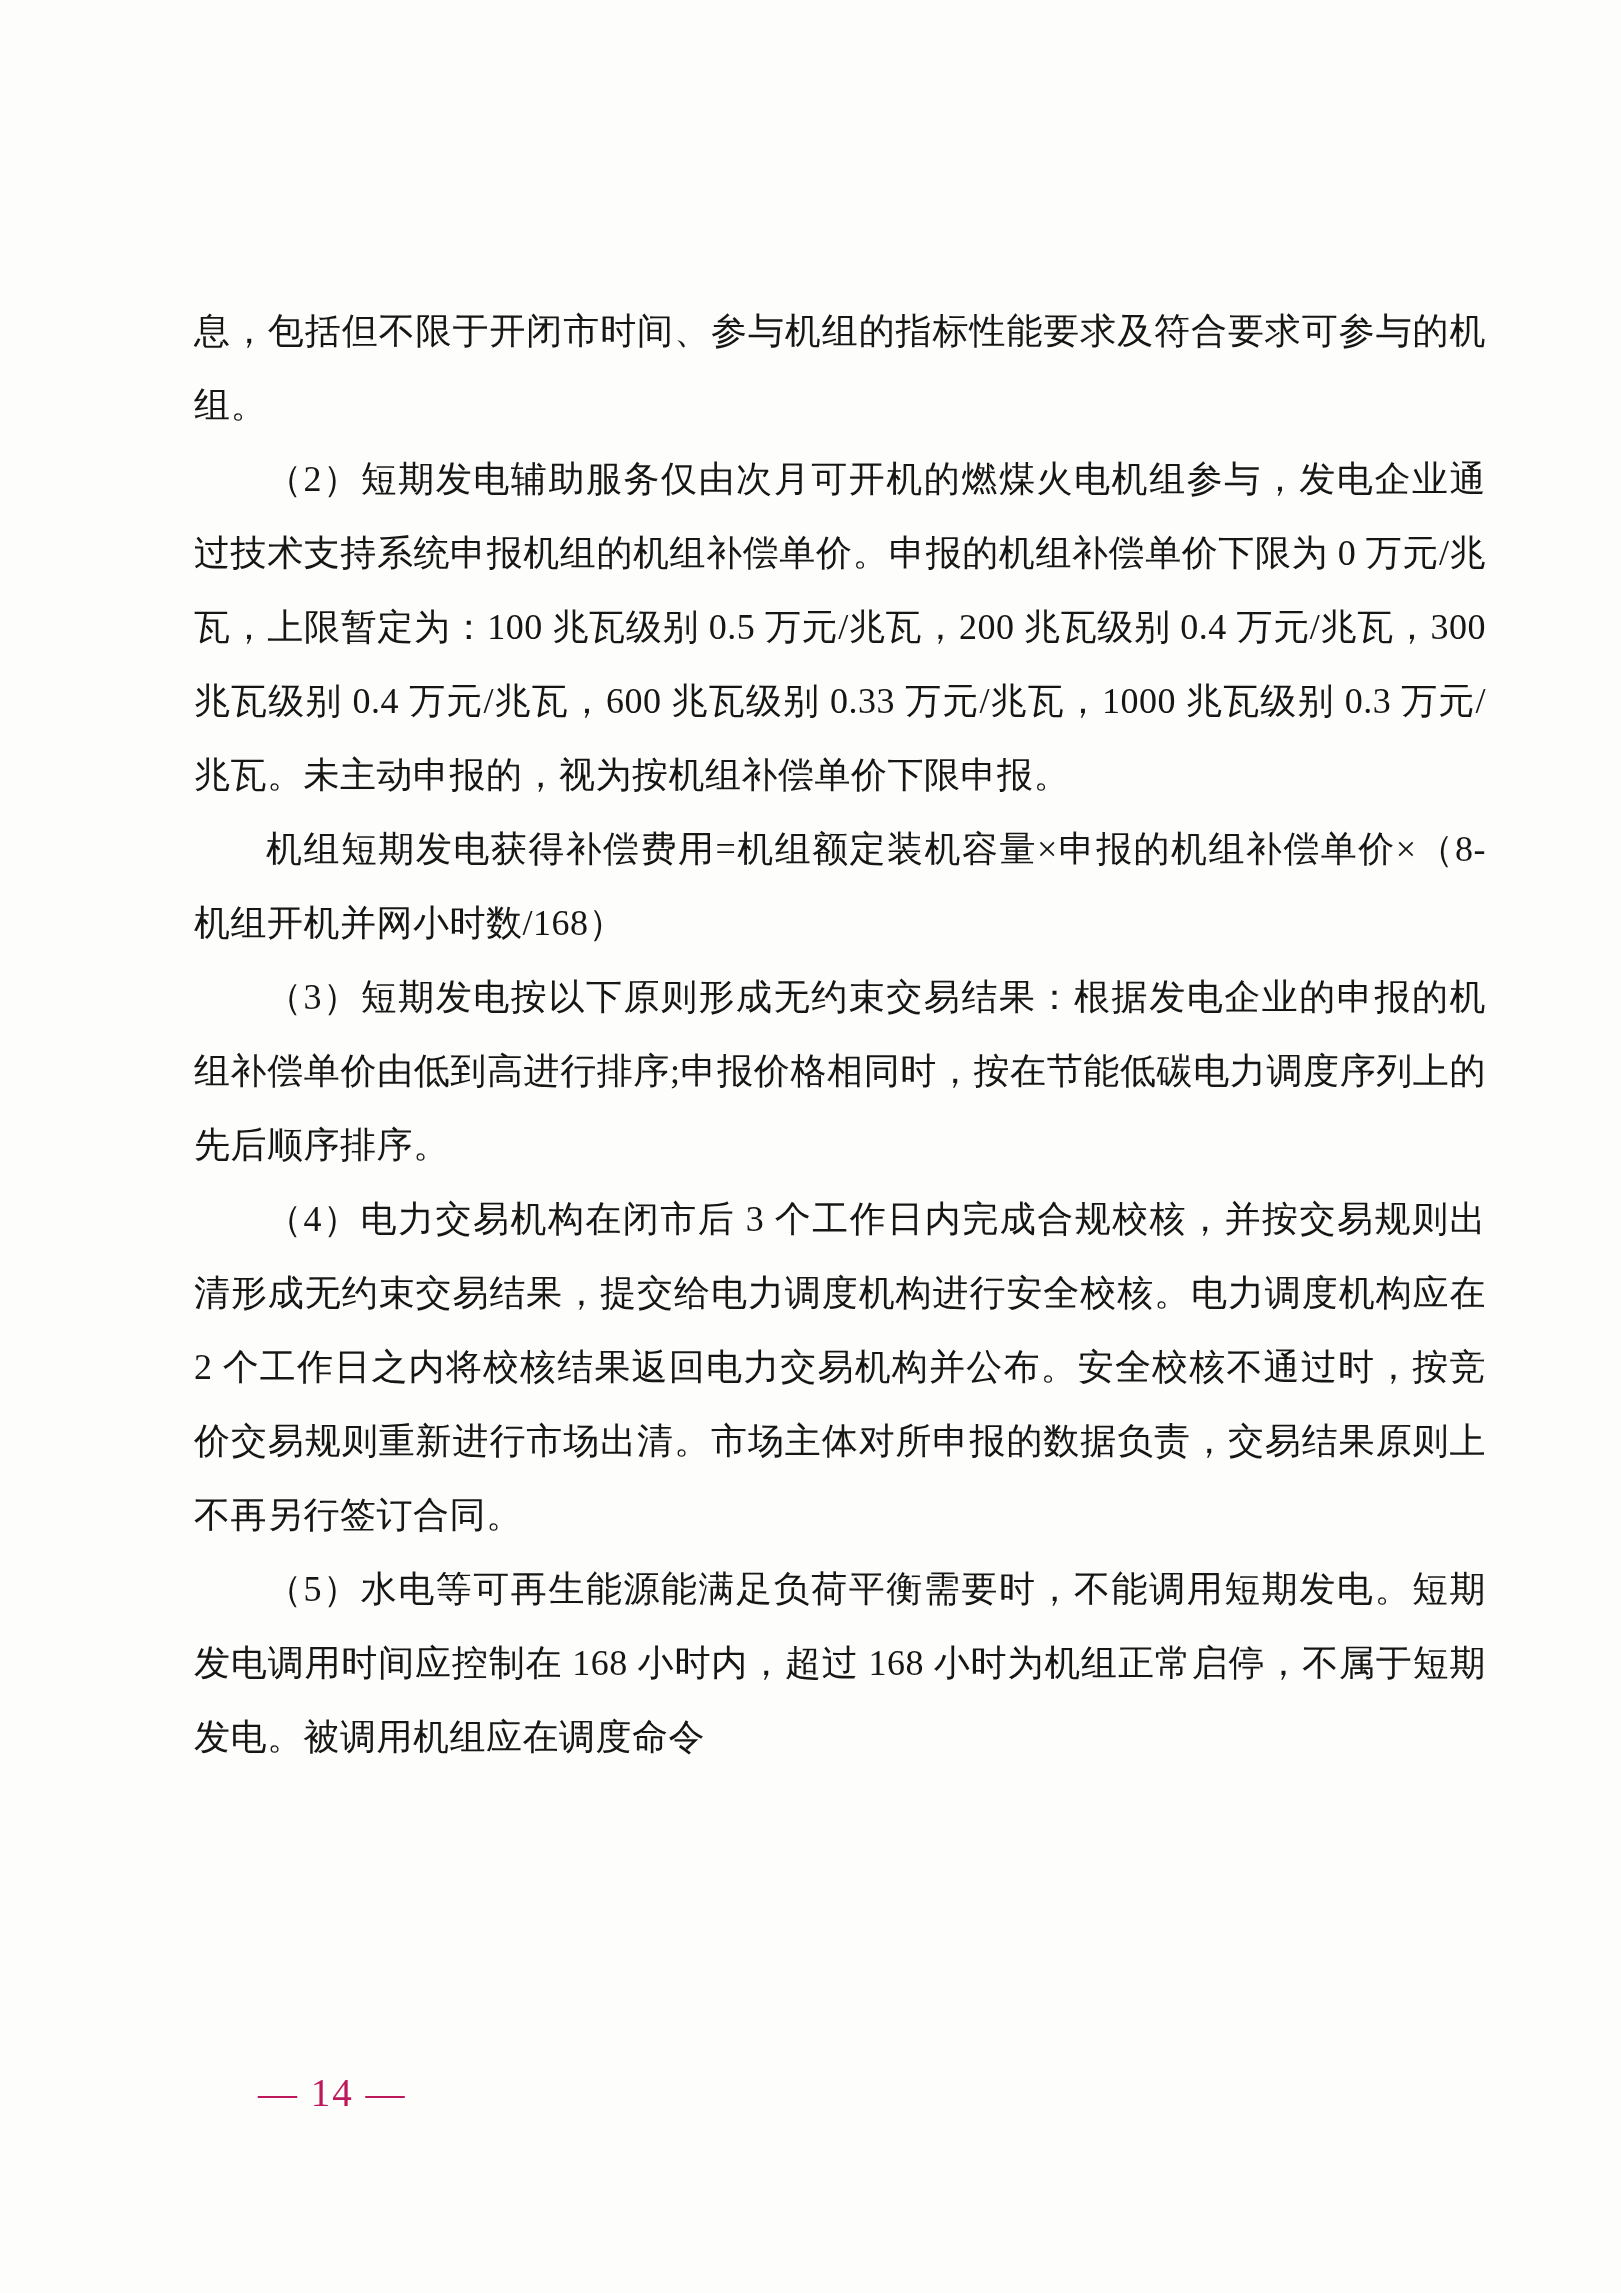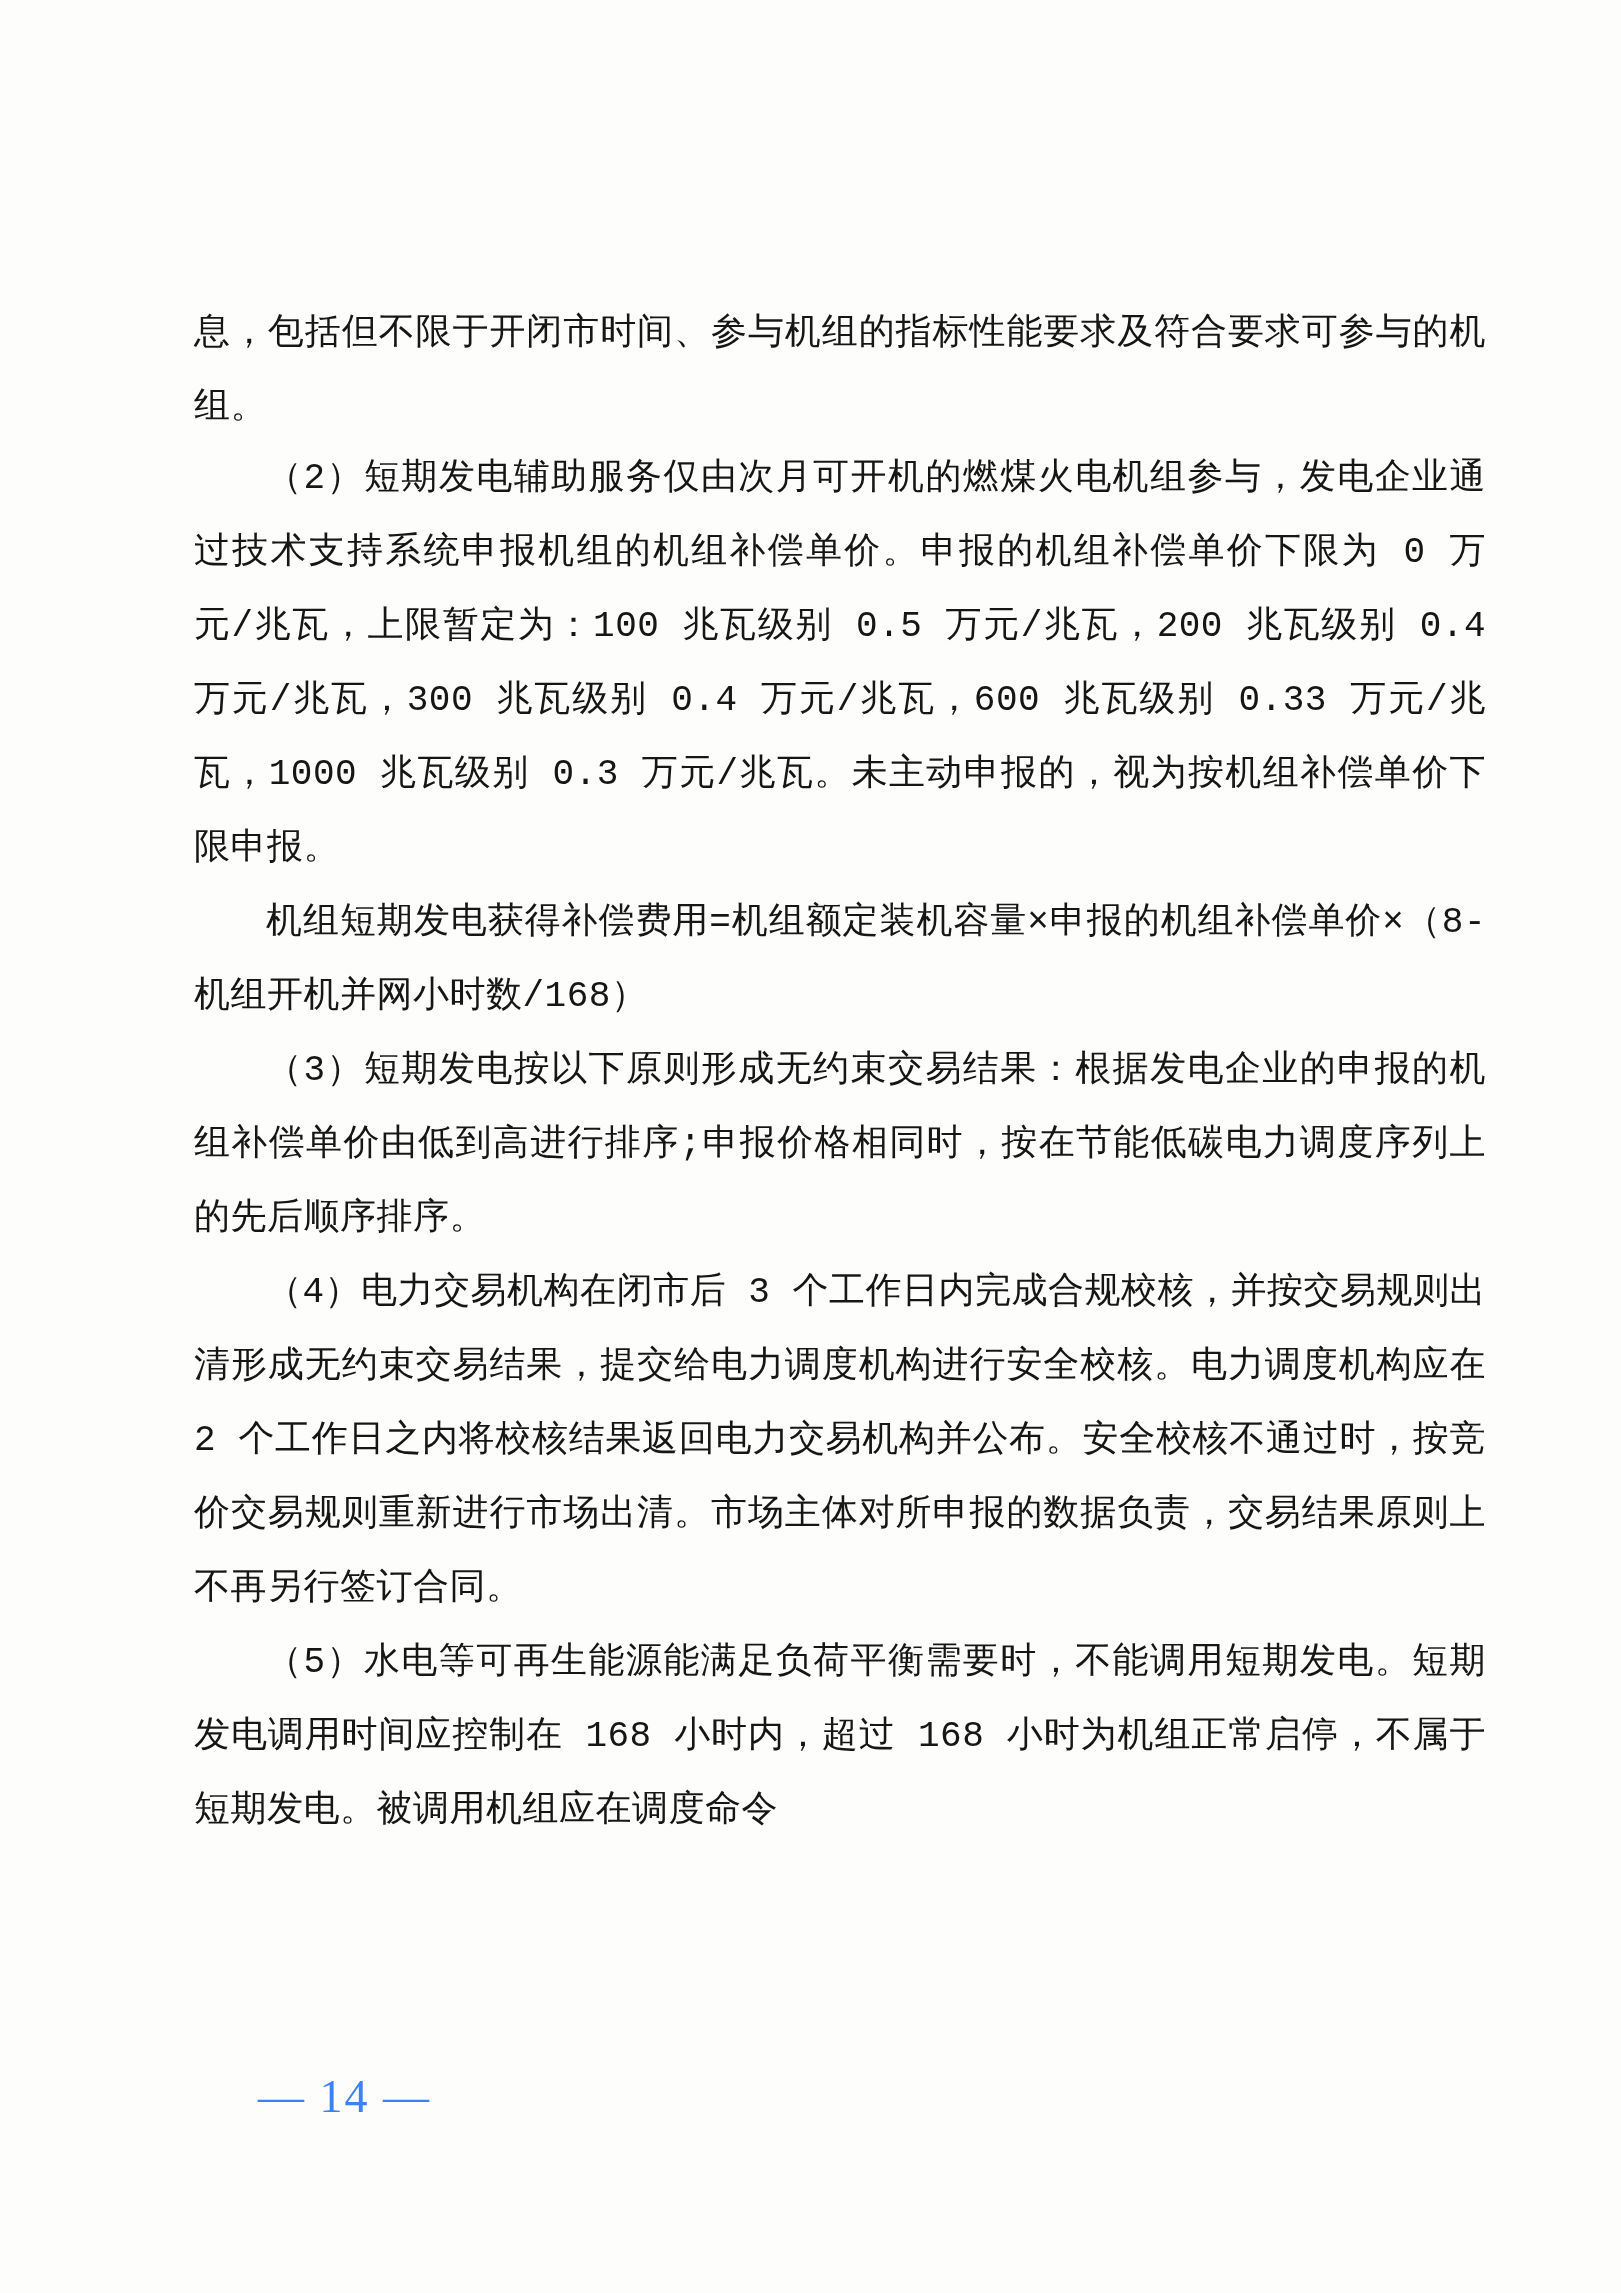--- a/index.html
+++ b/index.html
@@ -26,29 +26,28 @@
     margin: 0;
     padding: 0;
     font-size: 36px;
     line-height: 74px;
     text-align: justify;
     letter-spacing: 0.5px;
     word-break: break-all;
   }
   p.indent {
     text-indent: 2em;
-    font-family: Liberation Mono, monospace;
   }
   .footer {
     position: absolute;
     left: 258px;
     top: 2070px;
-    font-size: 46px;
+    font-size: 39px;
     letter-spacing: 2px;
-    color: #3b82f6;
+    color: #be185d;
     white-space: nowrap;
   }
 </style>
 </head>
 <body>
 
 <div class="page">
   <div class="content">
     <p class="para">息，包括但不限于开闭市时间、参与机组的指标性能要求及符合要求可参与的机组。</p>
     <p class="para indent">（2）短期发电辅助服务仅由次月可开机的燃煤火电机组参与，发电企业通过技术支持系统申报机组的机组补偿单价。申报的机组补偿单价下限为 0 万元/兆瓦，上限暂定为：100 兆瓦级别 0.5 万元/兆瓦，200 兆瓦级别 0.4 万元/兆瓦，300 兆瓦级别 0.4 万元/兆瓦，600 兆瓦级别 0.33 万元/兆瓦，1000 兆瓦级别 0.3 万元/兆瓦。未主动申报的，视为按机组补偿单价下限申报。</p>

